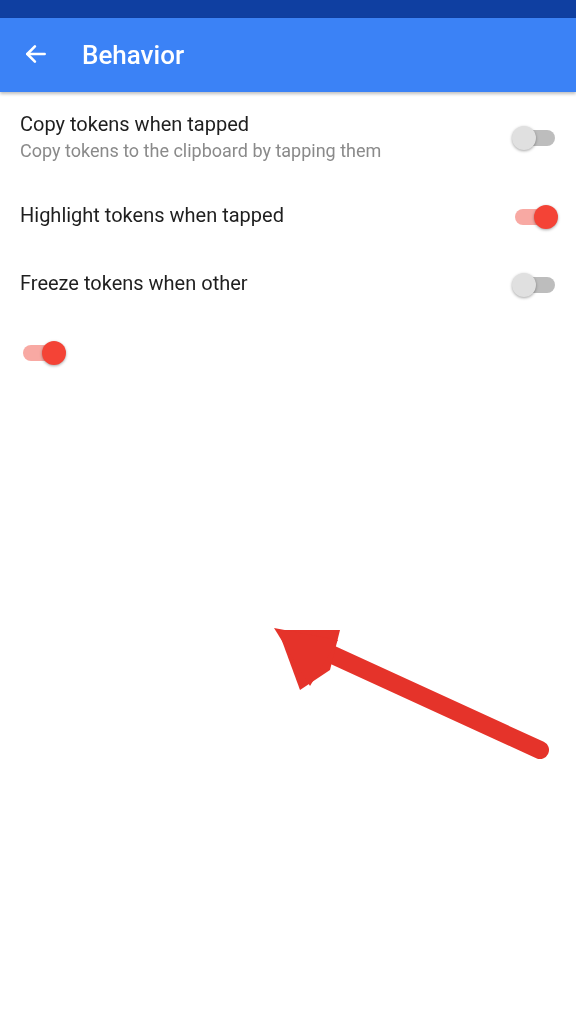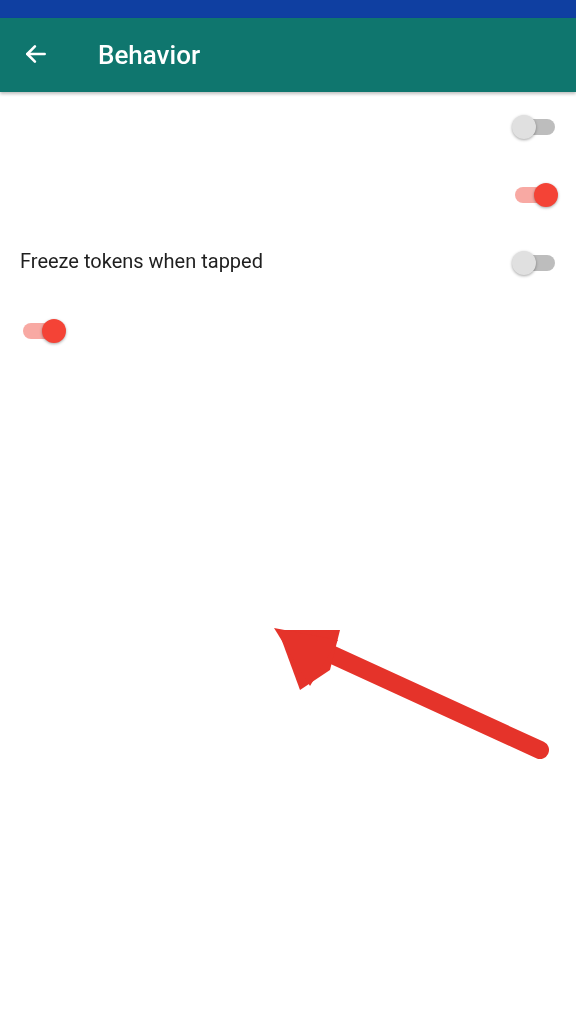--- a/index.html
+++ b/index.html
@@ -9,26 +9,25 @@
     font-family: Roboto, "Helvetica Neue", Arial, sans-serif;
     background: #ffffff;
     overflow: hidden;
   }
   .statusbar {
     height: 18px;
     background: #0f3fa1;
   }
   .appbar {
     height: 74px;
-    background: #0f766e;
+    background: #3b82f6;
     display: flex;
     align-items: center;
     padding: 0 14px;
     box-shadow: 0 2px 3px rgba(0,0,0,0.25);
-    gap: 16px;
   }
   .back-btn {
     width: 44px;
     height: 44px;
     display: flex;
     align-items: center;
     justify-content: center;
     color: #ffffff;
     border: none;
     background: transparent;
@@ -110,39 +109,42 @@
       </svg>
     </span>
   </button>
   <div class="appbar-title">Behavior</div>
 </div>
 
 <div class="content">
 
   <div class="setting">
     <div class="setting-text">
+      <div class="setting-title">Copy tokens when tapped</div>
+      <div class="setting-desc">Copy tokens to the clipboard by tapping them</div>
     </div>
     <div class="switch off">
       <div class="switch-track"></div>
       <div class="switch-thumb"></div>
     </div>
   </div>
 
   <div class="setting">
     <div class="setting-text">
+      <div class="setting-title">Highlight tokens when tapped</div>
     </div>
     <div class="switch on">
       <div class="switch-track"></div>
       <div class="switch-thumb"></div>
     </div>
   </div>
 
   <div class="setting">
     <div class="setting-text">
-      <div class="setting-title">Freeze tokens when tapped</div>
+      <div class="setting-title">Freeze tokens when other</div>
     </div>
     <div class="switch off">
       <div class="switch-track"></div>
       <div class="switch-thumb"></div>
     </div>
   </div>
 
   <div class="setting">
     <div class="switch on">
       <div class="switch-track"></div>

